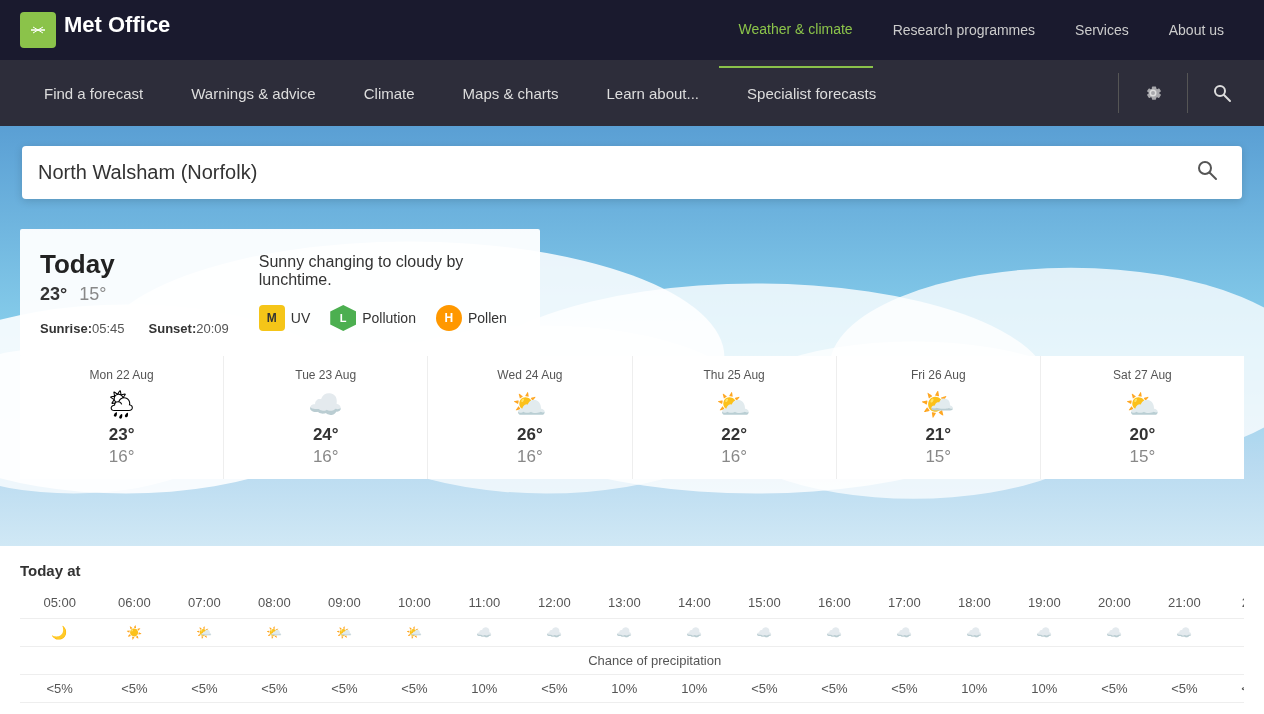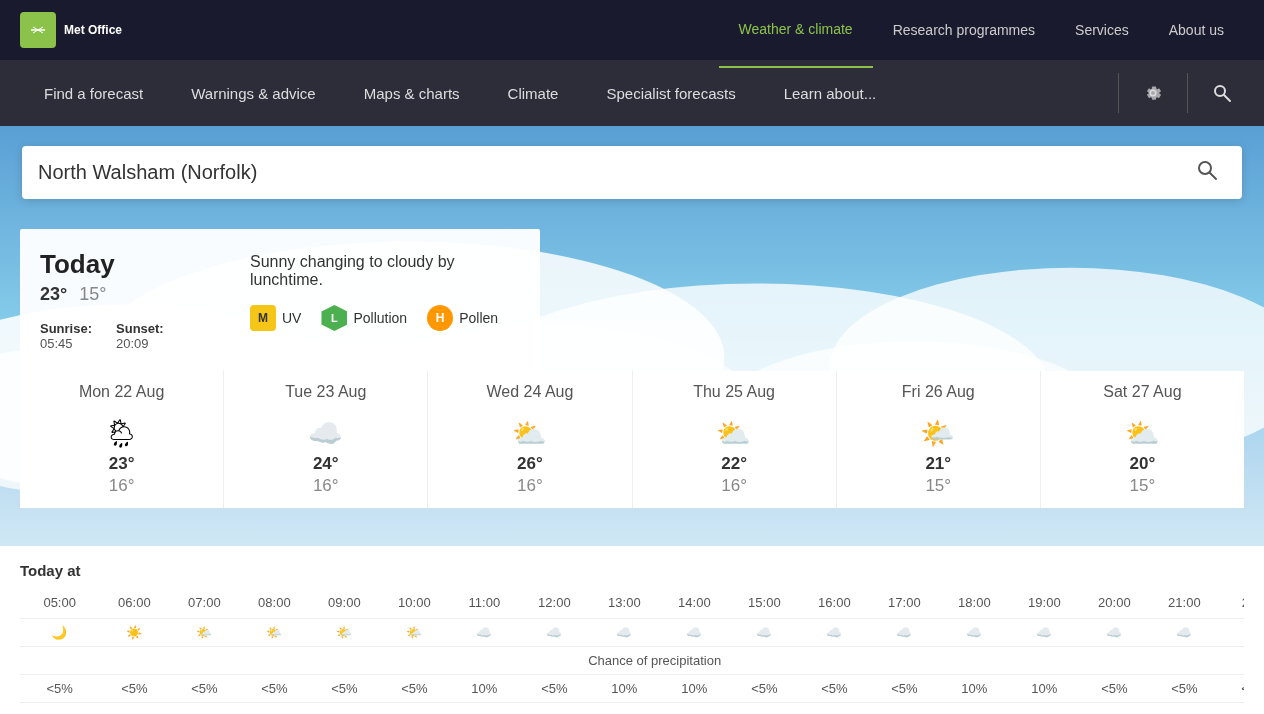--- a/index.html
+++ b/index.html
@@ -8,23 +8,23 @@
     
     .top-nav {
       background: #1a1a2e;
       display: flex;
       align-items: center;
       height: 60px;
       padding: 0 20px;
     }
     .logo-area {
       display: flex;
-      align-items: center;
+      align-items: flex-start;
       color: white;
-      font-size: 12px;
+      font-size: 22px;
       font-weight: bold;
       margin-right: auto;
       gap: 8px;
     }
     .logo-icon {
       width: 36px;
       height: 36px;
       background: #8bc34a;
       border-radius: 4px;
       display: flex;
@@ -159,21 +159,21 @@
       margin-bottom: 16px;
     }
     .today-high { color: #333; font-weight: bold; }
     .today-low { color: #888; }
     .today-sun-info {
       display: flex;
       gap: 24px;
       font-size: 13px;
       color: #555;
     }
-    .sun-item { display: flex; flex-direction: column; }
+    .sun-item { display: flex; flex-direction: row; }
     .sun-label { font-weight: bold; color: #333; font-size: 13px; }
     .sun-value { font-size: 13px; color: #555; }
 
     .today-desc {
       flex: 1;
       font-size: 16px;
       color: #333;
       padding-top: 4px;
     }
 
@@ -203,23 +203,23 @@
     }
     .forecast-day {
       min-width: 120px;
       padding: 12px 10px;
       text-align: center;
       border-right: 1px solid #eee;
       flex: 1;
     }
     .forecast-day:last-child { border-right: none; }
     .forecast-date {
-      font-size: 16px;
+      font-size: 12px;
       color: #555;
-      margin-bottom: 16px;
+      margin-bottom: 6px;
     }
     .forecast-icon {
       font-size: 28px;
       margin: 4px 0;
     }
     .forecast-high {
       font-size: 17px;
       font-weight: bold;
       color: #333;
     }
@@ -319,24 +319,24 @@
     <a class="top-nav-link">Research programmes</a>
     <a class="top-nav-link">Services</a>
     <a class="top-nav-link">About us</a>
   </div>
 </nav>
 
 <nav class="secondary-nav">
   <div class="secondary-nav-links">
     <a class="secondary-nav-link">Find a forecast</a>
     <a class="secondary-nav-link">Warnings &amp; advice</a>
+    <a class="secondary-nav-link">Climate</a>
     <a class="secondary-nav-link">Maps &amp; charts</a>
-    <a class="secondary-nav-link">Climate</a>
+    <a class="secondary-nav-link">Learn about...</a>
     <a class="secondary-nav-link">Specialist forecasts</a>
-    <a class="secondary-nav-link">Learn about...</a>
   </div>
   <div class="secondary-nav-icons">
     <div class="nav-divider"></div>
     <button class="nav-icon-btn" title="Settings">
       <svg width="20" height="20" viewBox="0 0 20 20" fill="currentColor">
         <path d="M10 6.5a3.5 3.5 0 100 7 3.5 3.5 0 000-7zm0 5.5a2 2 0 110-4 2 2 0 010 4z"></path>
         <path d="M17.5 11.3l-1.2-.7a7.2 7.2 0 000-1.2l1.2-.7a.75.75 0 00.28-1L16.5 5.8a.75.75 0 00-1-.28l-1.2.7a6.5 6.5 0 00-1.1-.6V4.3A.75.75 0 0012.4 3.6h-2.8a.75.75 0 00-.75.75v1.3a6.5 6.5 0 00-1.1.6l-1.2-.7a.75.75 0 00-1 .28L4.2 7.7a.75.75 0 00.28 1l1.2.7a6.8 6.8 0 000 1.2l-1.2.7a.75.75 0 00-.28 1l1.35 2.3a.75.75 0 001 .28l1.2-.7c.34.23.7.42 1.1.6v1.3c0 .41.34.75.75.75h2.8c.41 0 .75-.34.75-.75v-1.3a6.5 6.5 0 001.1-.6l1.2.7a.75.75 0 001-.28l1.35-2.3a.75.75 0 00-.28-1z" opacity="0.7"></path>
       </svg>
     </button>
     <div class="nav-divider"></div>

